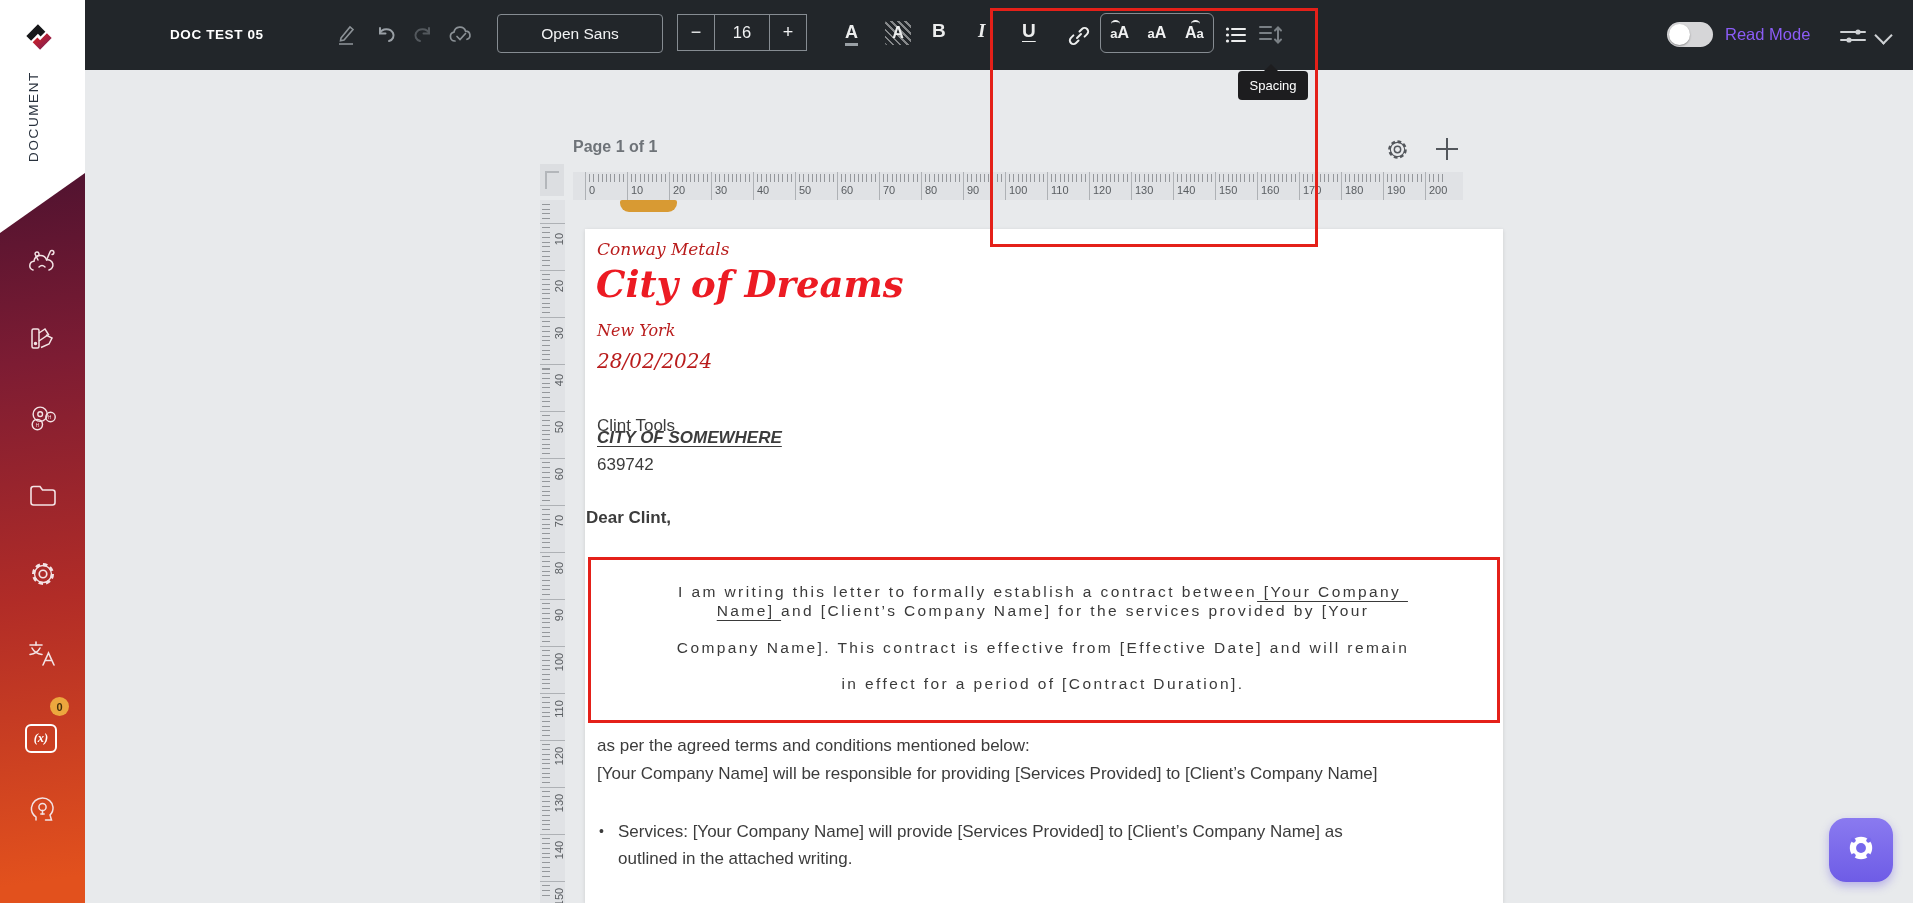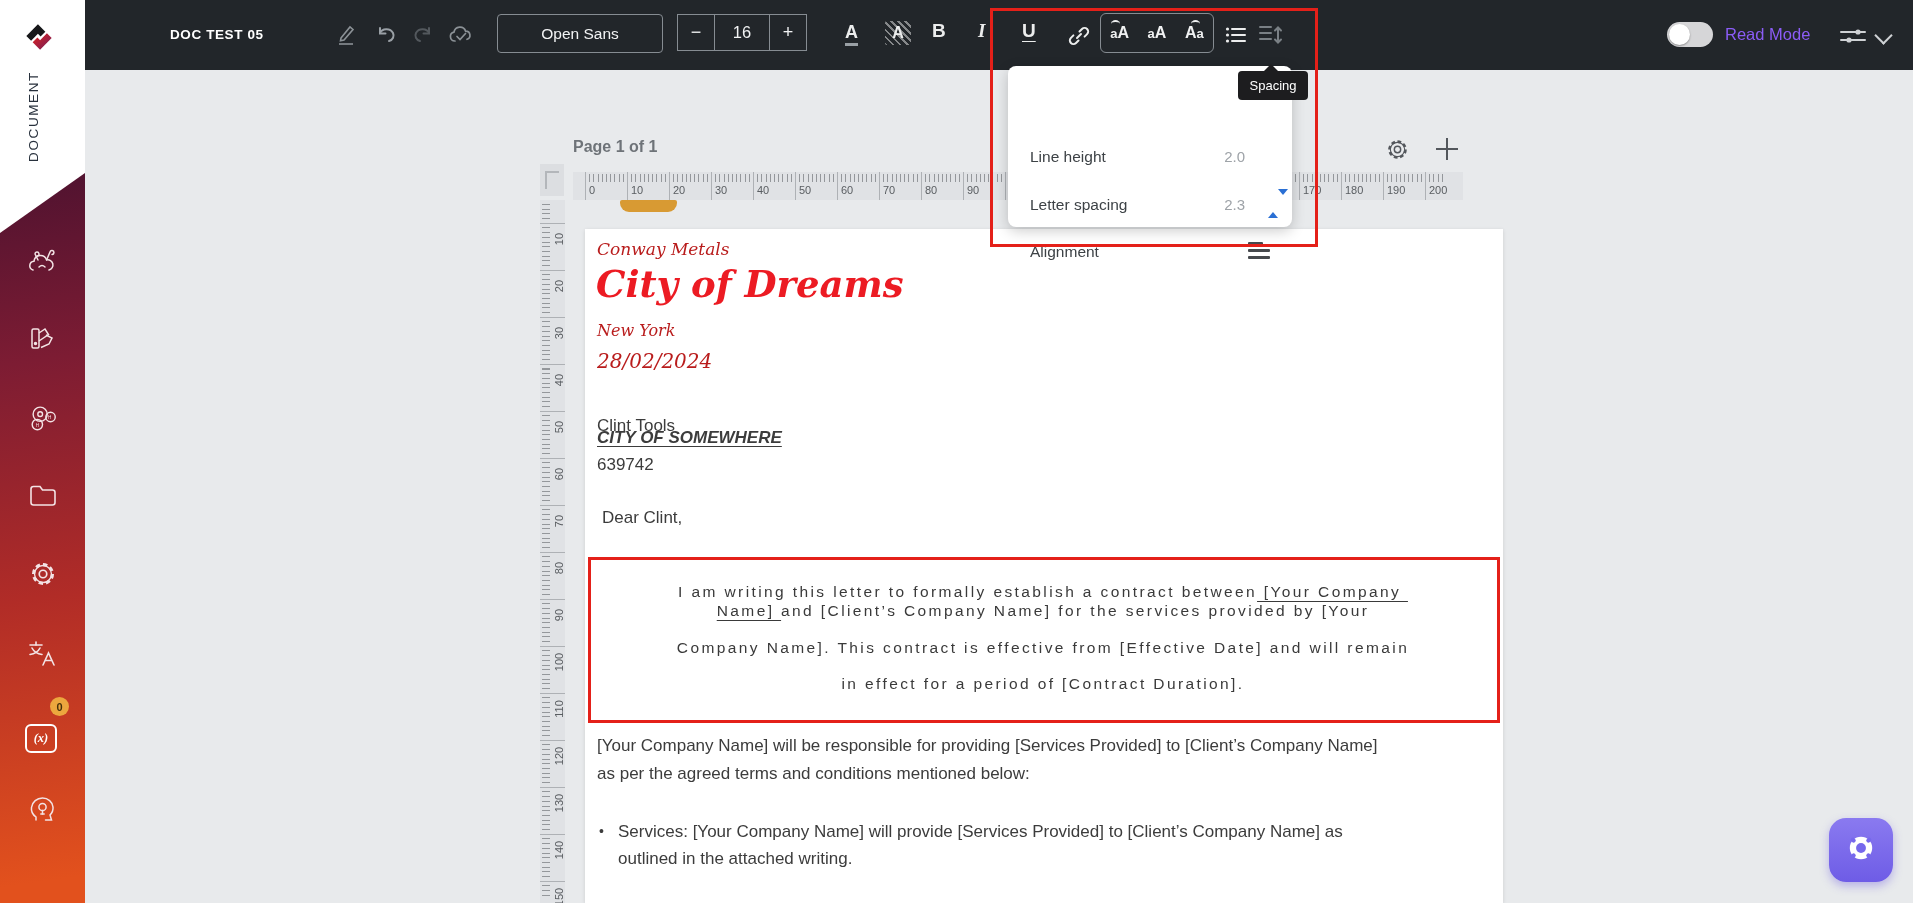--- a/index.html
+++ b/index.html
@@ -410,64 +410,42 @@
 
   <div class="abs page"></div>
 
   <div class="abs script" style="left:597px;top:239px;font-size:17px;">Conway Metals</div>
   <div class="abs script" style="left:596px;top:262px;font-size:37px;font-weight:bold;color:#ec1b23;">City of Dreams</div>
   <div class="abs script" style="left:597px;top:321px;font-size:16px;">New York</div>
   <div class="abs script" style="left:597px;top:349px;font-size:20px;">28/02/2024</div>
   <div class="abs docsans" style="left:597px;top:416px;">Clint Tools</div>
   <div class="abs docsans" style="left:597px;top:428px;font-weight:bold;font-style:italic;text-decoration:underline;text-underline-offset:3px;">CITY OF SOMEWHERE</div>
   <div class="abs docsans" style="left:597px;top:455px;">639742</div>
-  <div class="abs docsans" style="left:602px;top:508px;">Dear Clint,</div>
+  <div class="abs docsans" style="left:586px;top:508px;font-weight:bold;">Dear Clint,</div>
 
   <div id="letter-lines">
       <div class="letter-line" style="top: 583px;"><span>I am writing this letter to formally establish a contract between</span><span class="u"> [Your Company </span></div>
       <div class="letter-line" style="top: 602.3px;"><span class="u">Name] </span><span>and [Client’s Company Name] for the services provided by [Your</span></div>
       <div class="letter-line" style="top: 638.6px;"><span>Company Name]. This contract is effective from [Effective Date] and will remain</span></div>
       <div class="letter-line" style="top: 674.9px;"><span>in effect for a period of [Contract Duration].</span></div>
     </div>
 
   <div class="abs docsans para" style="left:597px;top:732px;">
+    <div>as per the agreed terms and conditions mentioned below:</div>
     <div>[Your Company Name] will be responsible for providing [Services Provided] to [Client’s Company Name]</div>
-    <div>as per the agreed terms and conditions mentioned below:</div>
   </div>
 
   <div class="abs bullet-dot" style="left:599px;top:823px;">•</div>
   <div class="abs docsans" style="left:618px;top:818px;line-height:27px;">
     <div>Services: [Your Company Name] will provide [Services Provided] to [Client’s Company Name] as</div>
     <div>outlined in the attached writing.</div>
   </div>
 
   <div class="abs docsans" style="left:618px;top:896px;width:880px;line-height:27px;">Payment: In exchange for the services provided, [Client’s Company Name] will pay [Your Company Name] the agreed amount.</div>
 
-  <div class="abs panel">
-    <div>
-      <span class="prow-label" style="top:82px;">Line height</span>
-      <span class="prow-val" style="top:82px;">2.0</span>
-    </div>
-    <div>
-      <span class="prow-label" style="top:130px;">Letter spacing</span>
-      <span class="prow-val" style="top:130px;">2.3</span>
-      <span class="stepper" style="top:129px;">
-        <span class="tri-up"></span>
-        <span class="tri-dn"></span>
-      </span>
-    </div>
-    <div>
-      <span class="prow-label" style="top:177px;">Alignment</span>
-      <span class="alignic" style="top:176px;">
-        <i style="width:15px;"></i>
-          <i style="width:22px;"></i>
-          <i style="width:22px;margin-bottom:0;"></i>
-      </span>
-    </div>
-  </div>
   <div class="abs tooltip">
     <span class="tt-arrow"></span>
     <span>Spacing</span>
   </div>
 
   <div class="abs redbox" style="left:990px;top:8px;width:322px;height:233px;"></div>
   <div class="abs redbox" style="left:588px;top:557px;width:906px;height:160px;"></div>
 
   <div class="abs fab">
     <span>

